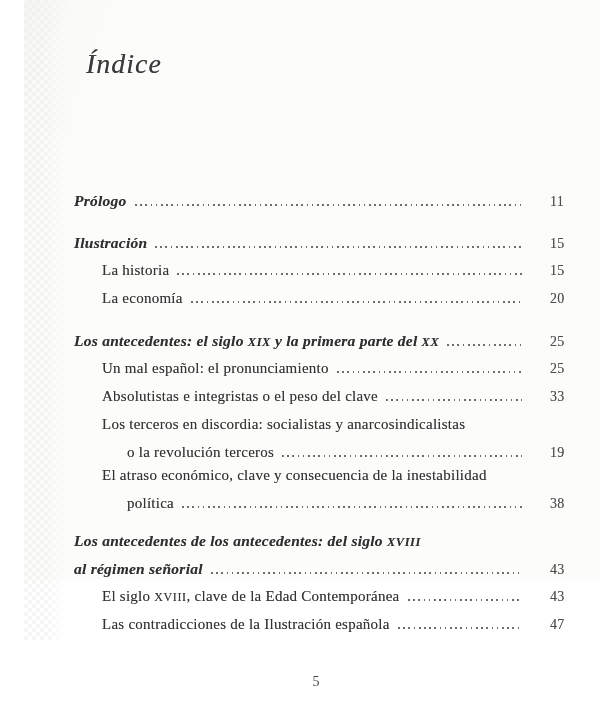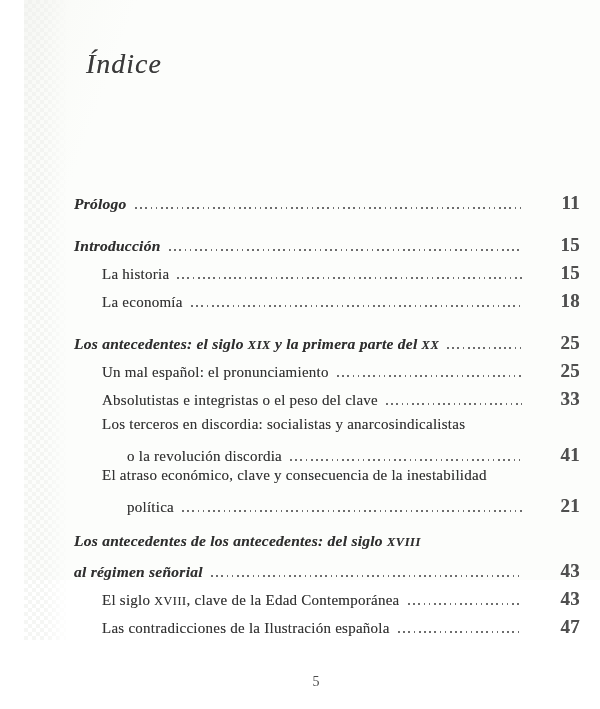--- a/index.html
+++ b/index.html
@@ -81,24 +81,23 @@
   .leader {
     flex: 1 1 auto;
     min-width: 16px;
     height: 2px;
     margin: 0 28px 1px 8px;
     background-image: repeating-linear-gradient(to right, #6d6d6d 0 1.7px, transparent 1.7px 5.2px);
   }
   .pageno {
     flex: 0 0 auto;
     width: 30px;
-    text-align: right;
     font-style: normal;
-    font-weight: bold;
-    font-size: 19px;
+    font-weight: normal;
+    font-size: 14px;
     color: #4f4f4f;
   }
   .folio {
     position: absolute;
     left: 0;
     top: 674px;
     width: 584px;
     text-align: center;
     font-size: 14px;
     color: #4a4a4a;
@@ -113,37 +112,37 @@
   <div class="toc">
       <div class="entry heading">
         <div class="line main">
           <span class="label">Prólogo</span>
           <span class="leader"></span>
           <span class="pageno">11</span>
         </div>
       </div>
       <div class="entry heading">
         <div class="line main">
-          <span class="label">Introducción</span>
+          <span class="label">Ilustración</span>
           <span class="leader"></span>
           <span class="pageno">15</span>
         </div>
       </div>
       <div class="entry sub">
         <div class="line sub">
           <span class="label">La historia</span>
           <span class="leader"></span>
           <span class="pageno">15</span>
         </div>
       </div>
       <div class="entry sub">
         <div class="line sub">
           <span class="label">La economía</span>
           <span class="leader"></span>
-          <span class="pageno">18</span>
+          <span class="pageno">20</span>
         </div>
       </div>
       <div class="entry heading">
         <div class="line main">
           <span class="label">Los antecedentes: el siglo <span class="sc">XIX</span> y la primera parte del <span class="sc">XX</span></span>
           <span class="leader"></span>
           <span class="pageno">25</span>
         </div>
       </div>
       <div class="entry sub">
@@ -158,33 +157,33 @@
           <span class="label">Absolutistas e integristas o el peso del clave</span>
           <span class="leader"></span>
           <span class="pageno">33</span>
         </div>
       </div>
       <div class="entry sub">
         <div class="line sub">
           <span class="label">Los terceros en discordia: socialistas y anarcosindicalistas</span>
         </div>
         <div class="line cont">
-          <span class="label">o la revolución discordia</span>
-          <span class="leader"></span>
-          <span class="pageno">41</span>
+          <span class="label">o la revolución terceros</span>
+          <span class="leader"></span>
+          <span class="pageno">19</span>
         </div>
       </div>
       <div class="entry sub">
         <div class="line sub">
           <span class="label">El atraso económico, clave y consecuencia de la inestabilidad</span>
         </div>
         <div class="line cont">
           <span class="label">política</span>
           <span class="leader"></span>
-          <span class="pageno">21</span>
+          <span class="pageno">38</span>
         </div>
       </div>
       <div class="entry heading">
         <div class="line main">
           <span class="label">Los antecedentes de los antecedentes: del siglo <span class="sc">XVIII</span></span>
         </div>
         <div class="line main">
           <span class="label">al régimen señorial</span>
           <span class="leader"></span>
           <span class="pageno">43</span>

